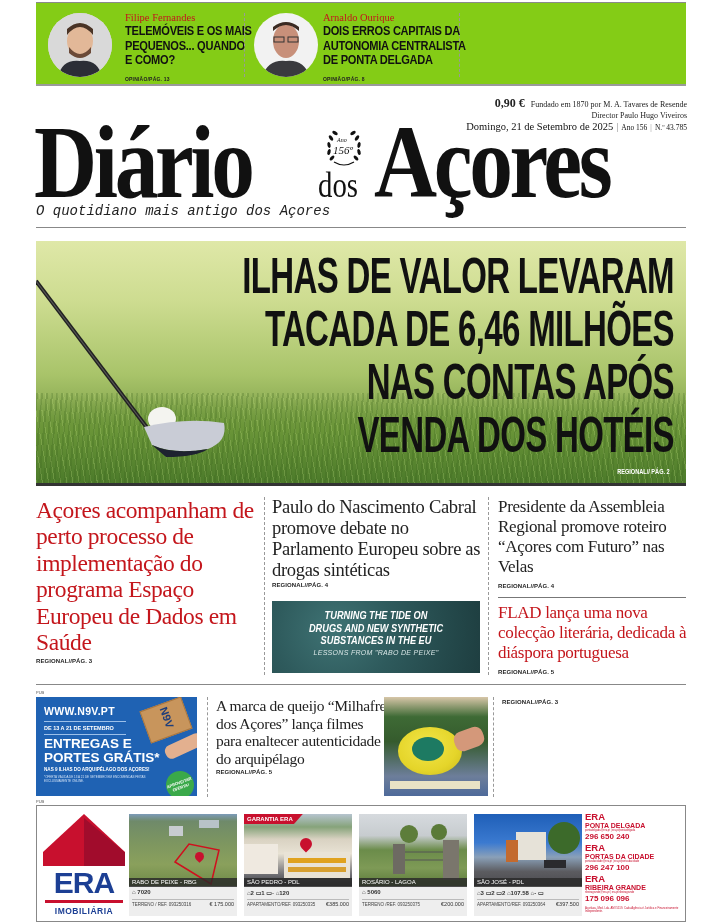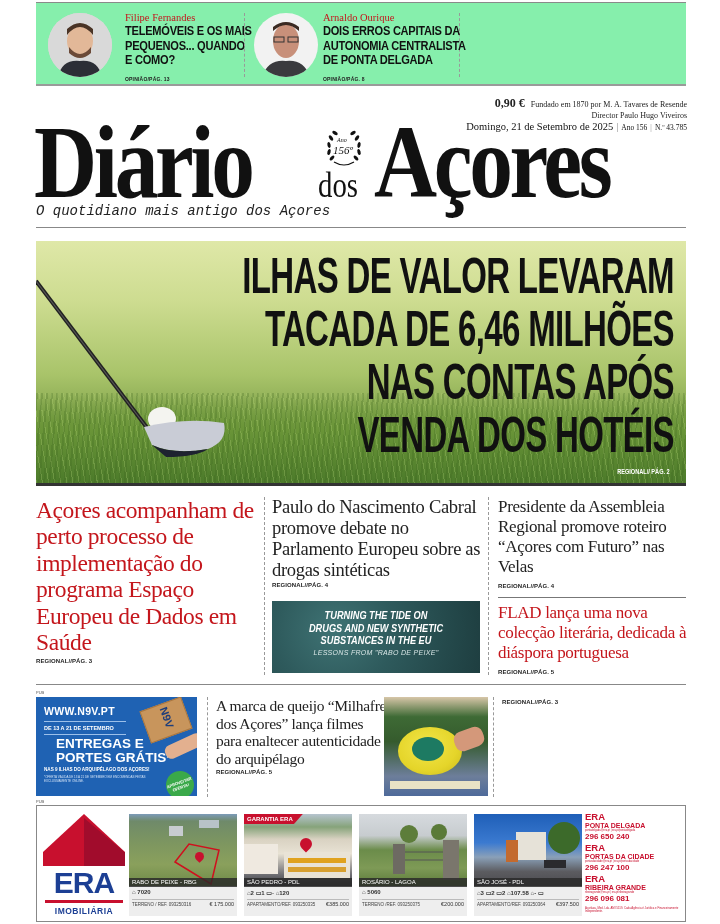--- a/index.html
+++ b/index.html
@@ -2,21 +2,21 @@
 <html><head>
 <meta charset="utf-8">
 <style>
   * { box-sizing: border-box; margin: 0; padding: 0; }
   html, body { width: 720px; height: 924px; background: #ffffff; overflow: hidden; }
   body { position: relative; font-family: "Liberation Serif", serif; color: #1a1a1a; }
 
   
   .teasers {
     position: absolute; left: 36px; top: 2px; width: 650px; height: 84px;
-    background: #86efac; border-top: 1px solid #8a8a8a; border-bottom: 2px solid #9a9a9a;
+    background: #84cc16; border-top: 1px solid #8a8a8a; border-bottom: 2px solid #9a9a9a;
     display: flex;
   }
   .teaser { position: relative; height: 100%; }
   .teaser .photo {
     position: absolute; top: 10px; width: 64px; height: 64px; border-radius: 50%;
     overflow: hidden;
   }
   .teaser .author {
     position: absolute; top: 9px; font-size: 10.5px; color: #c4161c; font-family: "Liberation Serif", serif;
   }
@@ -128,21 +128,21 @@
 
   
   .pub-label { position: absolute; font-family: "Liberation Sans", sans-serif; font-size: 4px; color: #555; }
   .n9v-ad {
     position: absolute; left: 36px; top: 697px; width: 161px; height: 99px; background: #1f62b3; overflow: hidden;
   }
   .n9v-ad .url { position: absolute; left: 8px; top: 8px; font-family: "Liberation Sans", sans-serif; font-weight: bold; color: #fff; font-size: 10.5px; letter-spacing: 0.3px; }
   .n9v-ad .rule { position: absolute; left: 8px; top: 24px; width: 82px; height: 1px; background: #9cc0ea; }
   .n9v-ad .dates { position: absolute; left: 8px; top: 28px; font-family: "Liberation Sans", sans-serif; font-weight: bold; color: #fff; font-size: 5.5px; }
   .n9v-ad .rule2 { position: absolute; left: 8px; top: 37px; width: 82px; height: 1px; background: #9cc0ea; }
-  .n9v-ad .big { position: absolute; left: 8px; top: 40px; font-family: "Liberation Sans", sans-serif; font-weight: bold; color: #fff; font-size: 13.5px; line-height: 14px; margin-left: 12px; }
+  .n9v-ad .big { position: absolute; left: 8px; top: 40px; font-family: "Liberation Sans", sans-serif; font-weight: bold; color: #fff; font-size: 13.5px; line-height: 14px; }
   .n9v-ad .islands { position: absolute; left: 8px; top: 70px; font-family: "Liberation Sans", sans-serif; font-weight: bold; color: #fff; font-size: 4.6px; white-space: nowrap; }
   .n9v-ad .fine { position: absolute; left: 8px; top: 78px; width: 110px; font-family: "Liberation Sans", sans-serif; color: #cfe0f5; font-size: 3px; line-height: 4px; }
   .n9v-ad .box {
     position: absolute; left: 108px; top: 6px; width: 44px; height: 34px; background: #c8955c;
     transform: rotate(-20deg); border: 1px solid #a9763f;
   }
   .n9v-ad .box-logo { position: absolute; left: 12px; top: 8px; font-family: "Liberation Sans", sans-serif; font-weight: bold; font-size: 11px; color: #1f3e7a; transform: rotate(90deg); }
   .n9v-ad .arm { position: absolute; left: 128px; top: 42px; width: 40px; height: 14px; background: #e3b08f; transform: rotate(-25deg); border-radius: 6px; }
   .n9v-ad .badge {
     position: absolute; left: 130px; top: 74px; width: 28px; height: 28px; border-radius: 50%; background: #3aa94a;
@@ -463,17 +463,17 @@
     <div class="agency">
       <div class="era">ERA</div>
       <div class="name">PORTAS DA CIDADE</div>
       <div class="mail">portasdacidade@era.pt | era.pt/portasdacidade</div>
       <div class="phone">296 247 100</div>
     </div>
     <div class="agency">
       <div class="era">ERA</div>
       <div class="name">RIBEIRA GRANDE</div>
       <div class="mail">ribeiragrande@era.pt | era.pt/ribeiragrande</div>
-      <div class="phone">296 096 081</div>
+      <div class="phone">175 096 096</div>
     </div>
     <div class="legal">Açorlaza, Med. Lda. AMI 5519. Cada Agência é Jurídica e Financeiramente Independente.</div>
   </div>
 </div>
 
 </body></html>

